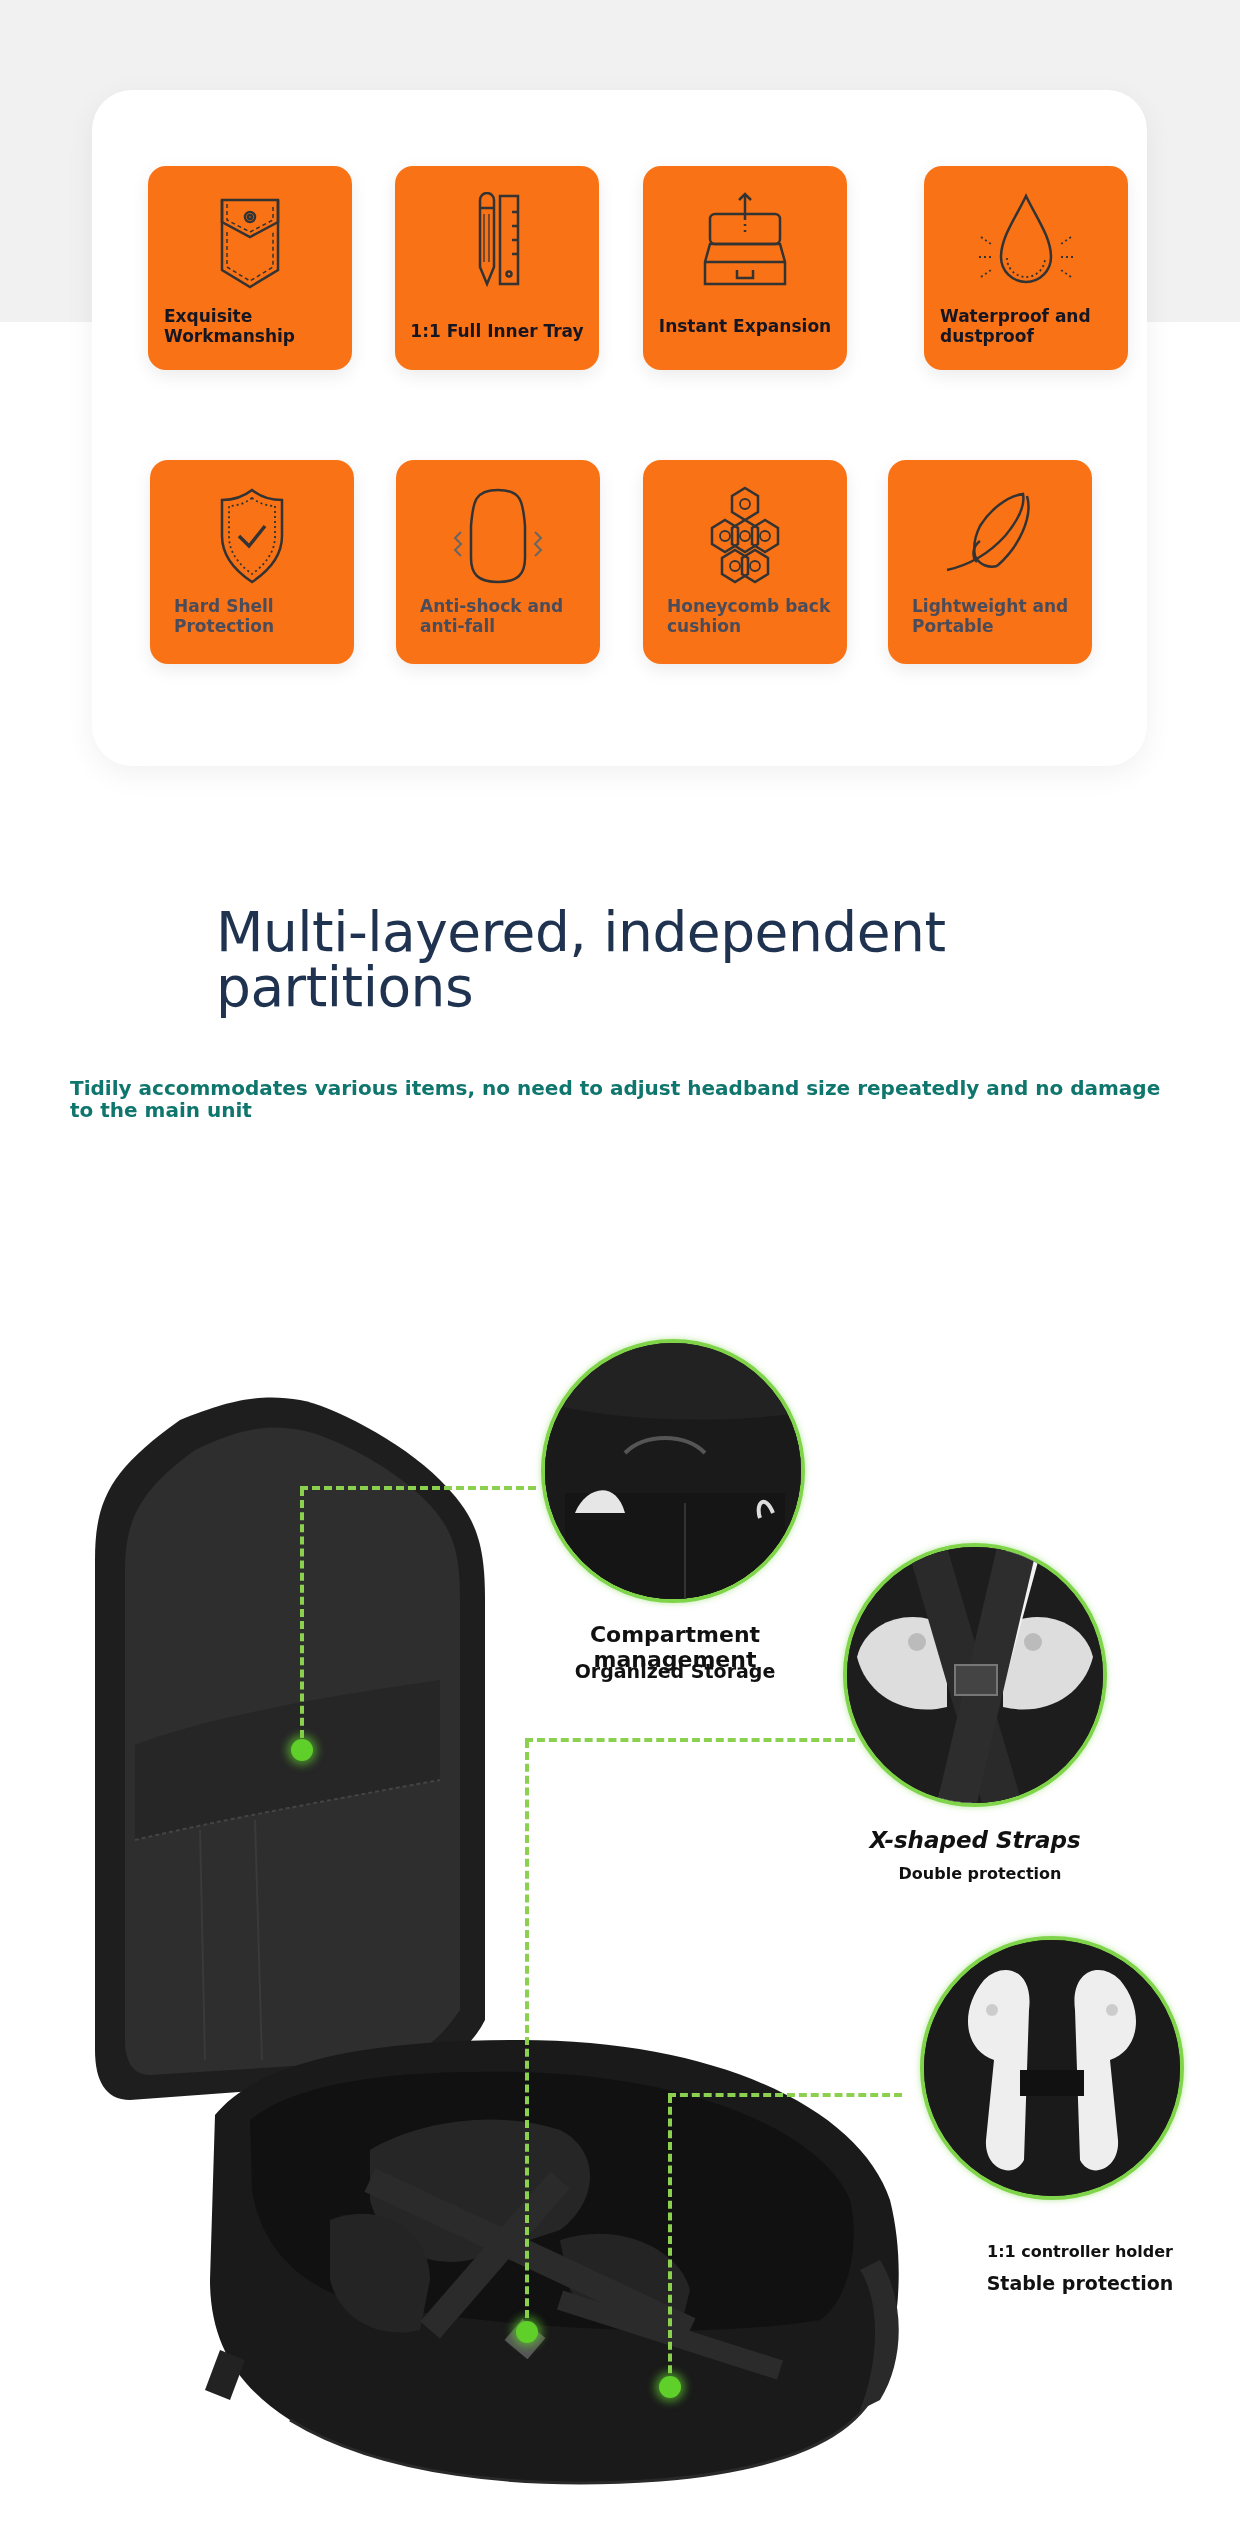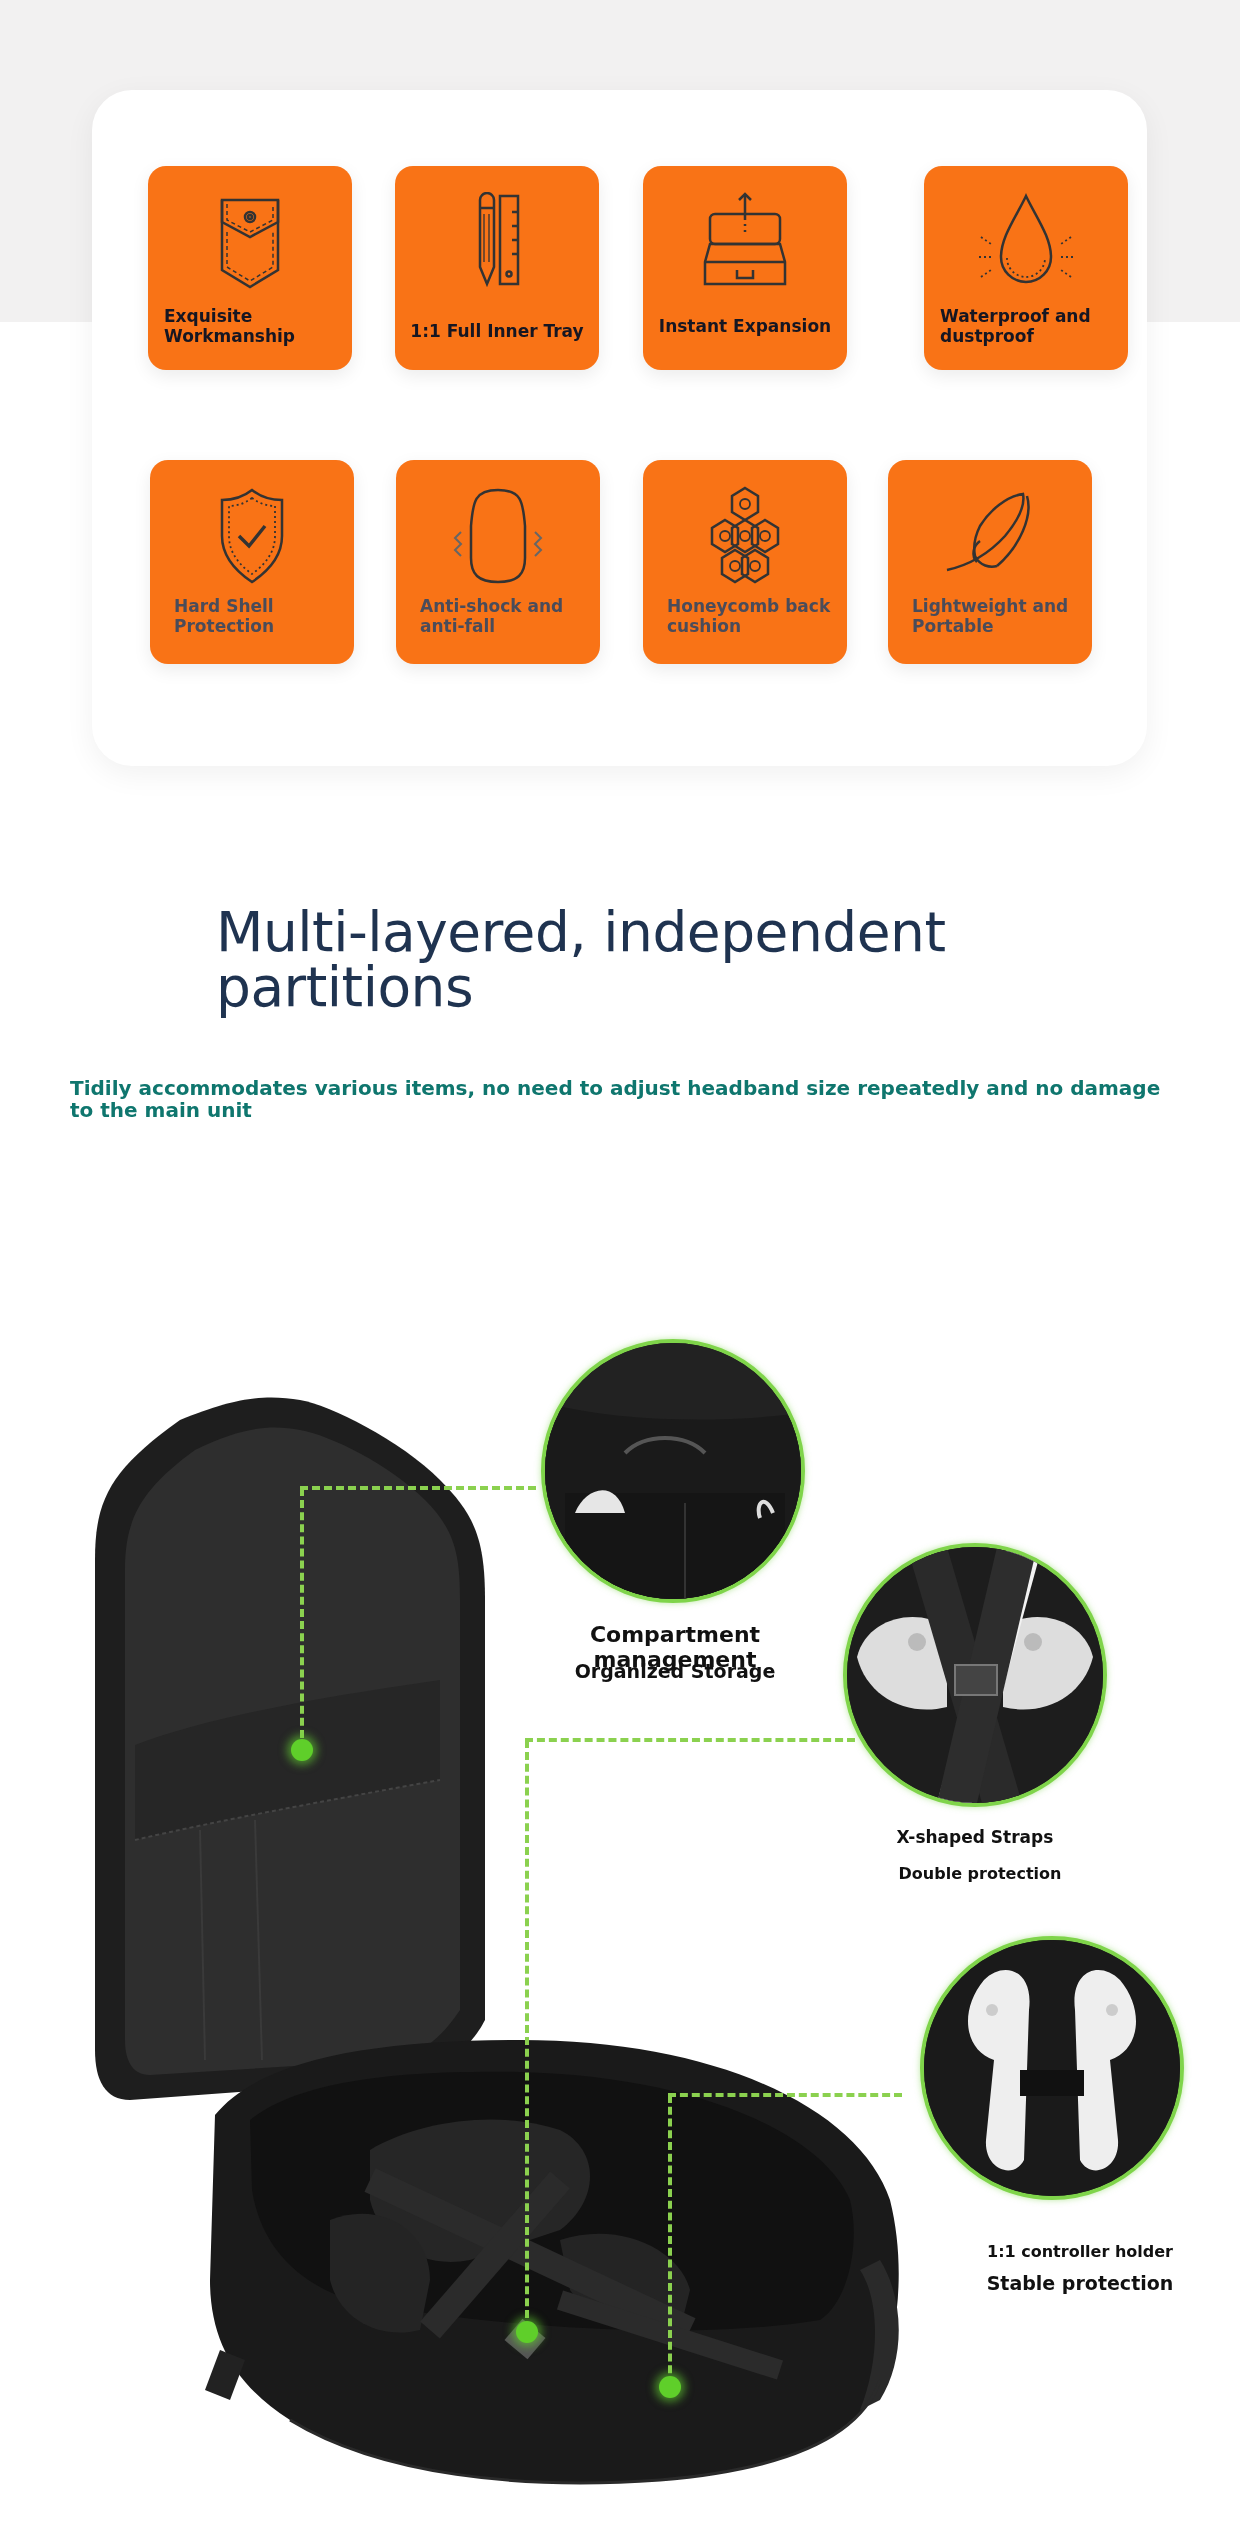--- a/index.html
+++ b/index.html
@@ -189,21 +189,21 @@
       <path d="M10 110 C20 70 70 60 100 80 L100 160 C60 170 20 150 10 110 Z" fill="#ddd"></path>
       <path d="M246 110 C236 70 186 60 156 80 L156 160 C196 170 236 150 246 110 Z" fill="#ddd"></path>
       <circle cx="70" cy="95" r="9" fill="#bbb"></circle>
         <circle cx="186" cy="95" r="9" fill="#bbb"></circle>
       <path d="M90 256 L160 0 L195 0 L125 256 Z" fill="#f3f3f3"></path>
       <path d="M60 0 L100 0 L175 256 L135 256 Z" fill="#2a2a2a"></path>
       <path d="M150 0 L190 0 L130 256 L90 256 Z" fill="#2d2d2d"></path>
       <rect x="108" y="118" width="42" height="30" fill="#444" stroke="#777" stroke-width="2"></rect>
     </svg>
   </div>
-  <div class="clabel" style="left:820px;top:447px;width:310px;font-size:17px;">X-shaped Straps</div>
+  <div class="clabel" style="left:820px;top:447px;width:310px;font-size:23px;font-style:italic;">X-shaped Straps</div>
   <div class="clabel" style="left:825px;top:484px;width:310px;font-size:16px;">Double protection</div>
 
   <div class="circle" style="left:920px;top:556px;">
     <svg width="256" height="256" viewBox="0 0 256 256">
       <rect width="256" height="256" fill="#1a1a1a"></rect>
       <path d="M60 40 C80 20 110 30 105 70 L100 220 C90 240 60 230 62 200 L70 120 C40 110 35 70 60 40 Z" fill="#eeeeee"></path>
       <path d="M196 40 C176 20 146 30 151 70 L156 220 C166 240 196 230 194 200 L186 120 C216 110 221 70 196 40 Z" fill="#eeeeee"></path>
       <rect x="96" y="130" width="64" height="26" fill="#111"></rect>
       <circle cx="68" cy="70" r="6" fill="#ccc"></circle>
         <circle cx="188" cy="70" r="6" fill="#ccc"></circle>

